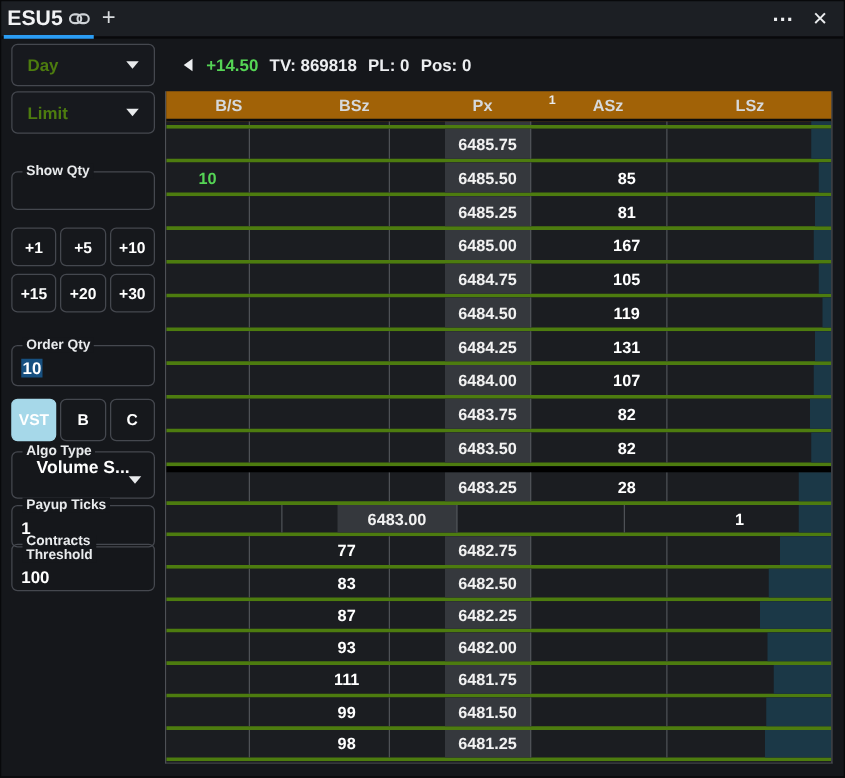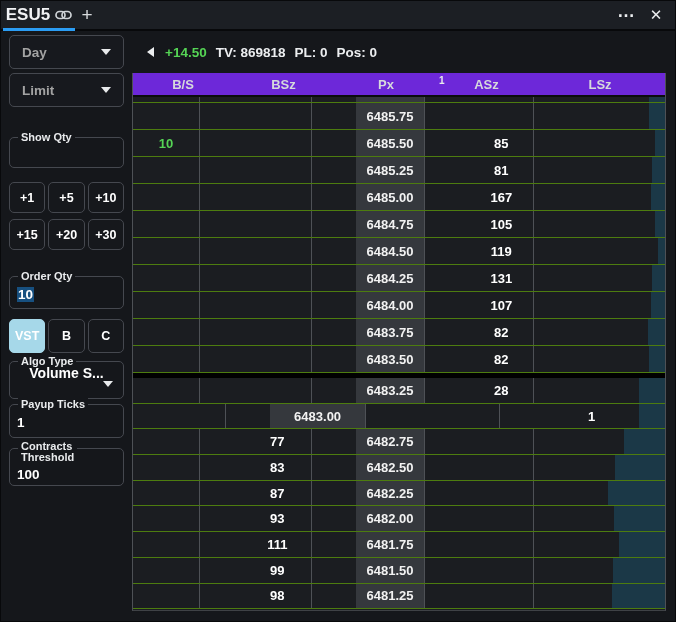--- a/index.html
+++ b/index.html
@@ -20,21 +20,21 @@
     color:#d7dadd; font-size:19px; display:flex; align-items:center; justify-content:center; cursor:pointer; }
   .more-btn { position:absolute; right:36px; top:1px; width:26px; height:26px;
     color:#eceef0; font-size:17px; font-weight:bold; display:flex; align-items:center; justify-content:center; cursor:pointer; }
   .close-btn { position:absolute; right:6px; top:1px; width:26px; height:26px;
     color:#eceef0; font-size:15px; display:flex; align-items:center; justify-content:center; cursor:pointer; }
   
   #sidebar { position:absolute; left:0; top:30px; width:130px; height:592px; }
   .select {
     position:absolute; left:8px; width:115px; height:34px; background:#17191e;
     border:1px solid #45484f; border-radius:5px; display:flex; align-items:center;
-    padding:0 12px; color:#a3a3a3; font-size:13.5px; font-weight:bold; cursor:pointer; }
+    padding:0 12px; color:#4d7c0f; font-size:13.5px; font-weight:bold; cursor:pointer; }
   .select .caret, .fs .caret { margin-left:auto; width:0; height:0;
     border-left:5px solid transparent; border-right:5px solid transparent; border-top:6px solid #e8eaec; }
   #sel-day { top:4px; }
   #sel-limit { top:42px; }
   .fs { position:absolute; left:8px; width:115px; border:1px solid #45484f; border-radius:5px; }
   .fs .lbl { position:absolute; top:-7px; left:8px; background:#15171b; padding:0 3px;
     color:#e9ebed; font-size:11px; font-weight:bold; white-space:nowrap; }
   .fs .val { display:flex; align-items:center; height:100%; padding:3px 0 0 7px;
     color:#ffffff; font-size:13.5px; font-weight:bold; }
   #fs-showqty { top:106px; height:31px; }
@@ -45,42 +45,42 @@
   #qty-row-2 { top:188px; }
   #mode-row { top:288px; }
   .sbtn { flex:1; height:31px; background:#16181c; border:1px solid #45484f; border-radius:5px;
     color:#ffffff; font-size:12.5px; font-weight:bold; display:flex; align-items:center;
     justify-content:center; cursor:pointer; }
   #mode-row .sbtn { height:34px; }
   .sbtn.active { background:#a6d8e9; border-color:#a6d8e9; color:#ffffff; }
   #fs-algo { top:330px; height:38px; }
   #fs-algo .val { padding-left:10px; font-size:14px; padding-right:10px;flex-direction:column; }
   #fs-payup { top:373px; height:34px; }
-  #fs-contracts { top:417px; height:38px; }
+  #fs-contracts { top:404px; height:38px; }
   #fs-contracts .lbl { line-height:11px; top:-8px; }
   #fs-contracts .val { align-items:flex-end; padding-bottom:3px; }
   
   #infobar { position:absolute; left:131px; top:30px; width:545px; height:42px;
     display:flex; align-items:center; gap:9px; padding-left:15px; }
   .prev-arrow { width:0; height:0; border-top:5px solid transparent; border-bottom:5px solid transparent;
     border-right:7px solid #eceef0; margin-right:2px; cursor:pointer; }
   #infobar span { font-size:13.5px; font-weight:bold; color:#eceef0; white-space:nowrap; }
   #infobar .green { color:#55d455; }
   
   #dom { position:absolute; left:131px; top:72px; width:534px; height:538px;
     border-left:1px solid #4e5156; border-right:1px solid #4e5156; border-bottom:1px solid #3f4246;
     background:#1b1d21; }
-  #dom-header { position:relative; display:flex; height:24px; background:#6d28d9;
+  #dom-header { position:relative; display:flex; height:24px; background:#a16207;
     border-bottom:2px solid #0b0c0e; }
   #dom-header .hcell { display:flex; align-items:center; justify-content:center;
     color:#d6d9dc; font-size:13px; font-weight:bold; }
   .w-bs{width:100px;} .w-bsz{width:101px;} .w-px{width:104px;} .w-asz{width:97px;} .w-lsz{width:130px;}
   #px-sup { position:absolute; left:306px; top:2px; color:#e8eaec; font-size:10px; font-weight:bold; }
   #rows { height:512px; overflow:hidden; }
-  .row { display:flex; border-bottom:1px solid #4d7c0f; background:#1b1d21;gap:44px; }
+  .row { display:flex; border-bottom:3px solid #4d7c0f; background:#1b1d21;gap:44px; }
   .row.upper { height:27px; }
   .row.lower { height:25.7px; }
   .row.clip { margin-top:-21px; }
   .cell { display:flex; align-items:center; justify-content:center;
     font-size:13px; font-weight:bold; color:#ffffff; }
   .c-bs, .c-bsz, .c-px, .c-asz { border-right:1px solid #4e5156; }
   .c-bs span { color:#55d455; }
   .c-px { background:#35383d; color:#f2f2f2; }
   .c-lsz { position:relative; }
   .lsz-bar { position:absolute; right:0; top:0; height:100%; background:#1b3847; }

